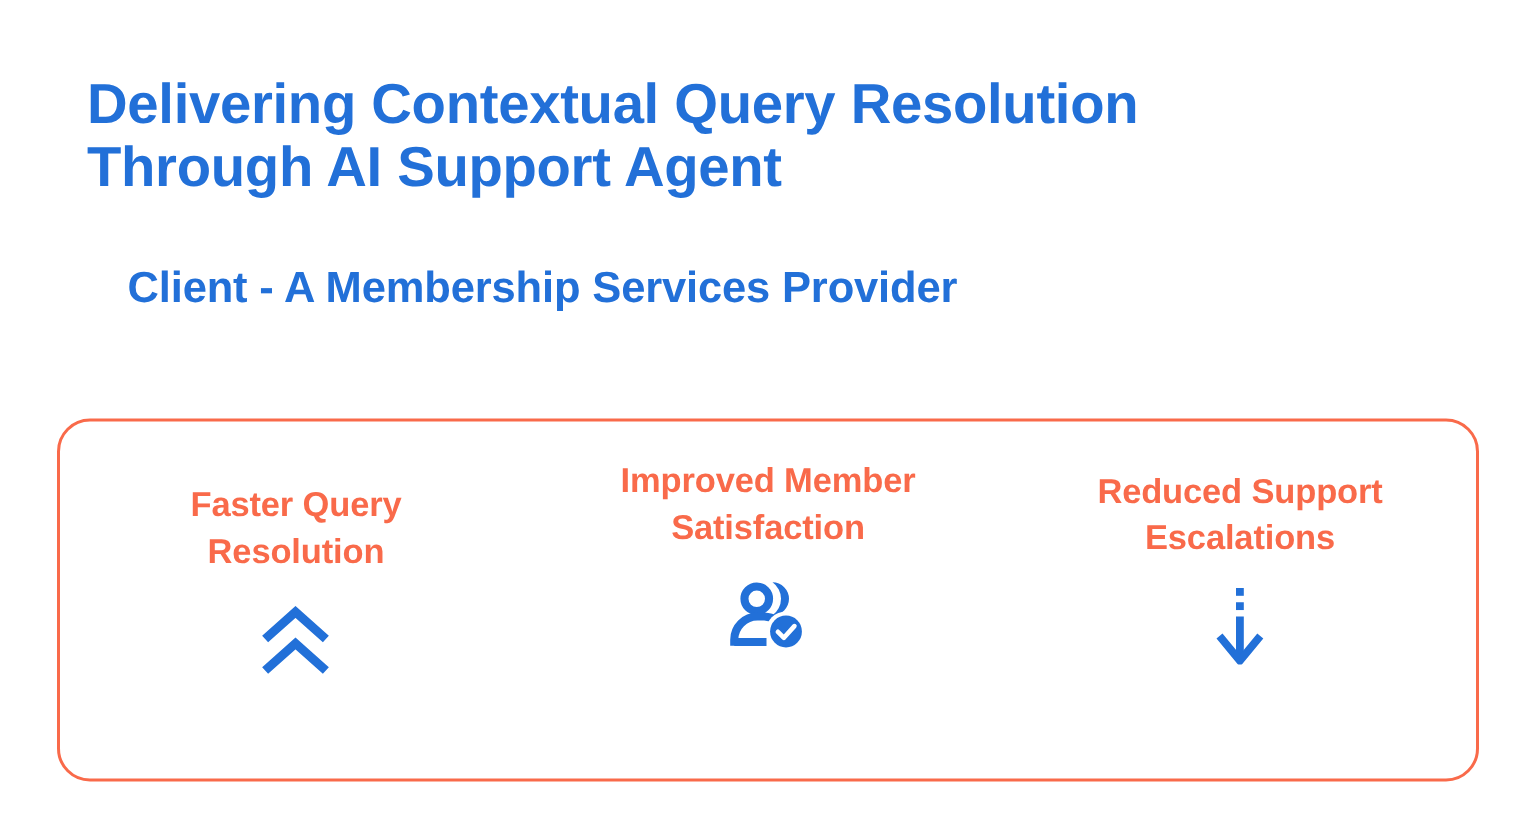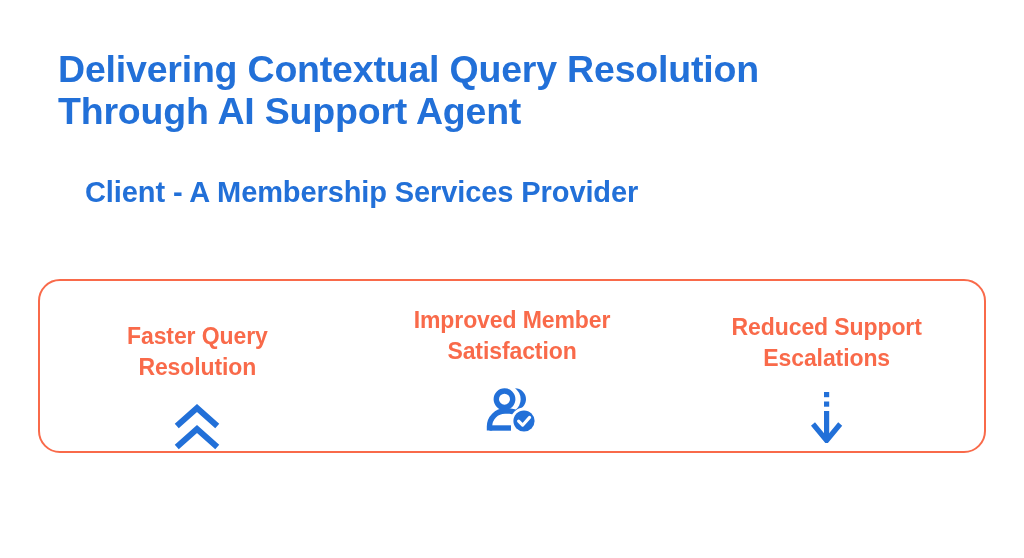--- a/index.html
+++ b/index.html
@@ -48,21 +48,21 @@
     white-space: nowrap;
     margin-left: 27px;
   }
 
   
   #benefits-card {
     position: absolute;
     left: 38px;
     top: 279px;
     width: 948px;
-    height: 174px;
+    height: 242px;
     box-sizing: border-box;
     border: 2.5px solid #f96a4a;
     border-radius: 22px;
     background: #ffffff;
     display: flex;
     flex-direction: row;
     align-items: flex-start;
     justify-content: space-between;
     padding: 0;
   }

